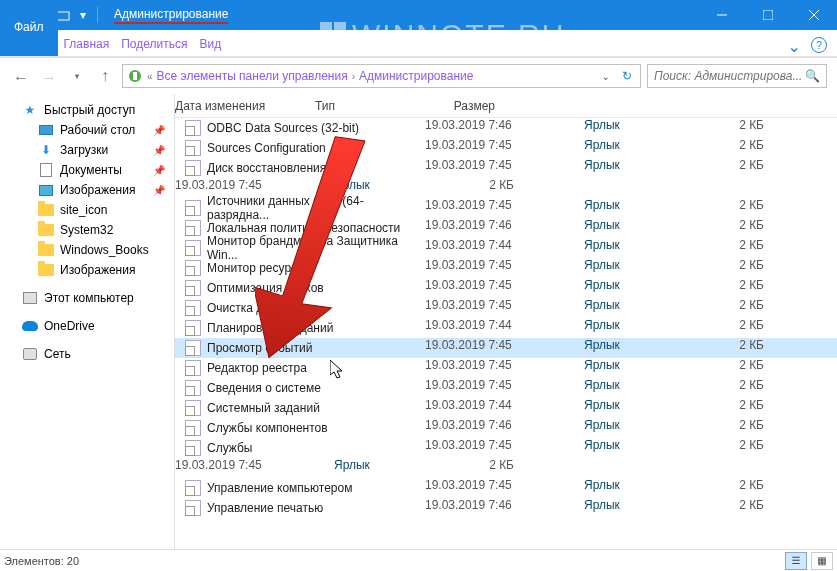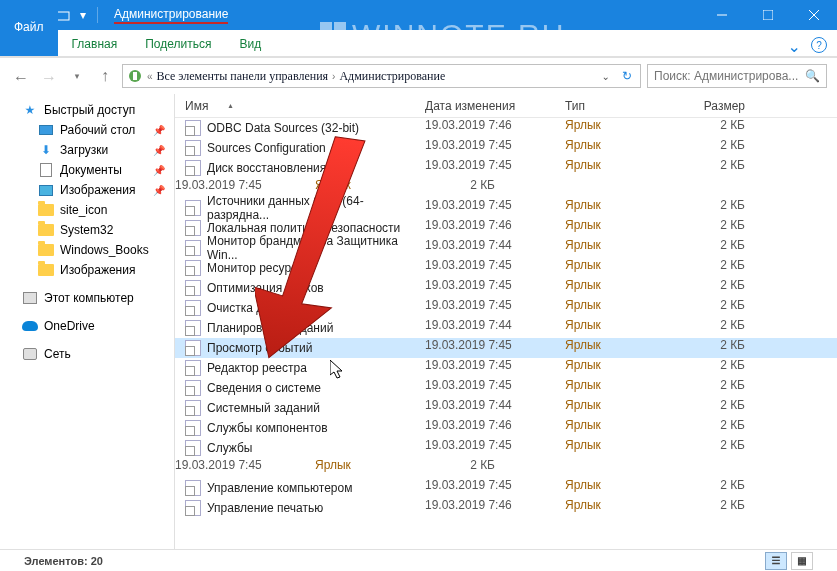--- a/index.html
+++ b/index.html
@@ -17,35 +17,35 @@
 .tb-btn svg { width: 10px; height: 10px; }
 
 
 .watermark { position: absolute; top: 18px; left: 320px; font-size: 30px; font-weight: 300; color: rgba(255,255,255,0.55); letter-spacing: 2px; pointer-events: none; z-index: 50; display: flex; align-items: center; }
 .watermark .wlogo { width: 26px; height: 26px; display: inline-grid; grid-template-columns: 1fr 1fr; grid-template-rows: 1fr 1fr; gap: 2px; margin-right: 6px; }
 .watermark .wlogo span { background: rgba(255,255,255,0.55); }
 
 
 .ribbon { height: 26px; background: #fff; display: flex; align-items: flex-end; position: relative; }
 .ribbon .file-tab { background: #1a83df; color: #fff; font-size: 12px; padding: 22px 14px; }
-.ribbon .tab { font-size: 12px; padding: 5px 14px; color: #15803d; }
+.ribbon .tab { font-size: 12px; padding: 5px 6px; color: #8b5cf6; }
 .ribbon .rb-right { margin-left: auto; display: flex; gap: 10px; padding-right: 10px; color: #1a83df; }
 .ribbon-border { height: 2px; background: #e0e0e0; }
 
 
 .navrow { display: flex; align-items: center; gap: 6px; padding: 6px 10px; }
 .navrow .navbtn { width: 22px; height: 22px; display: flex; align-items: center; justify-content: center; color: #777; }
 .addr { flex: 1; height: 24px; border: 1px solid #c0c0c0; display: flex; align-items: center; font-size: 12px; padding: 0 4px; gap: 4px; }
-.addr .seg { color: #0f172a; font-family: Liberation Serif, serif; }
+.addr .seg { color: #8b5cf6; }
 .addr .chev { color: #777; font-size: 10px; }
 .addr .spacer { flex: 1; }
 .addr .drop { color: #555; font-size: 10px; padding: 0 4px; }
 .addr .refresh { color: #1a83df; padding: 0 4px; }
 .search { width: 180px; height: 24px; border: 1px solid #c0c0c0; display: flex; align-items: center; font-size: 12px; color: #888; padding: 0 6px; gap: 4px; }
-.search input { border: none; outline: none; font-size: 12px; color: #888; width: 100%; }
+.search input { border: none; outline: none; font-size: 12px; color: #888; width: 100%; font-style: italic; }
 
 
 .main { display: flex; height: calc(571px - 30px - 26px - 2px - 36px - 22px); }
 .sidebar { width: 175px; border-right: 1px solid #e0e0e0; padding: 6px 0; font-size: 12px; overflow: hidden; }
 .side-item { display: flex; align-items: center; gap: 6px; padding: 2px 8px 2px 22px; height: 20px; }
 .side-item.sub { padding-left: 38px; }
 .side-group { margin-bottom: 8px; }
 .side-item.bold .lbl { font-weight: normal; color: #000; }
 .side-icon { width: 16px; height: 16px; flex-shrink: 0; display: inline-flex; align-items: center; justify-content: center; }
 .pin { color: #aaa; font-size: 10px; margin-left: auto; }
@@ -57,27 +57,27 @@
 .col-name { width: 250px; padding-left: 10px; display: flex; align-items: center; gap: 20px; }
 .col-date { width: 140px; }
 .col-type { width: 120px; }
 .col-size { width: 80px; text-align: right; padding-right: 20px; }
 .sort-ind { font-size: 8px; color: #666; }
 
 .row { display: flex; font-size: 12px; color: #222; height: 20px; }
 .row.sel { background: #cde8ff; }
 .row .c-name { width: 250px; padding-left: 10px; display: flex; align-items: center; gap: 6px; }
 .row .c-date { width: 140px; color: #555; }
-.row .c-type { width: 120px; color: #a16207; }
+.row .c-type { width: 120px; color: #0c4a6e; margin-left: 19px; }
 .row .c-size { width: 80px; text-align: right; color: #555; padding-right: 20px; }
 .ficon { width: 16px; height: 16px; flex-shrink: 0; background: #fff; border: 1px solid #aac; position: relative; }
 .ficon::after { content: ""; position: absolute; bottom: -1px; left: -1px; width: 8px; height: 8px; background: #fff; border: 1px solid #999; }
 
 
-.status { height: 22px; border-top: 1px solid #e0e0e0; display: flex; align-items: center; font-size: 11px; color: #444; padding: 0 24px; font-weight: bold; }
+.status { height: 22px; border-top: 1px solid #e0e0e0; display: flex; align-items: center; font-size: 11px; color: #444; padding: 0 4px; }
 .status .sright { margin-left: auto; display: flex; gap: 4px; }
 .viewbtn { width: 22px; height: 18px; border: 1px solid #ccc; display: flex; align-items: center; justify-content: center; font-size: 10px; }
 .viewbtn.active { background: #cde8ff; border-color: #8ac; }
 
 
 .arrow-overlay { position: absolute; top: 135px; left: 255px; pointer-events: none; z-index: 100; }
 
 .cursor { position: absolute; top: 360px; left: 330px; z-index: 101; pointer-events: none; }
 
 
@@ -263,24 +263,20 @@
         <span class="side-icon">
             <span class="network-ico"></span>
           </span>
         <span class="lbl">Сеть</span>
       </div>
     </div>
   </div>
 
   <div class="filelist">
     <div class="cols">
-      <div class="col-name">
-          <span>Имя</span>
-          <span class="sort-ind">▴</span>
-        </div>
       <div class="col-date">Дата изменения</div>
       <div class="col-type">Тип</div>
       <div class="col-size">Размер</div>
     </div>
     <div id="file-rows">
         <div class="row">
           <div class="c-name">
             <span class="ficon"></span>
             <span>ODBC Data Sources (32-bit)</span>
           </div>

